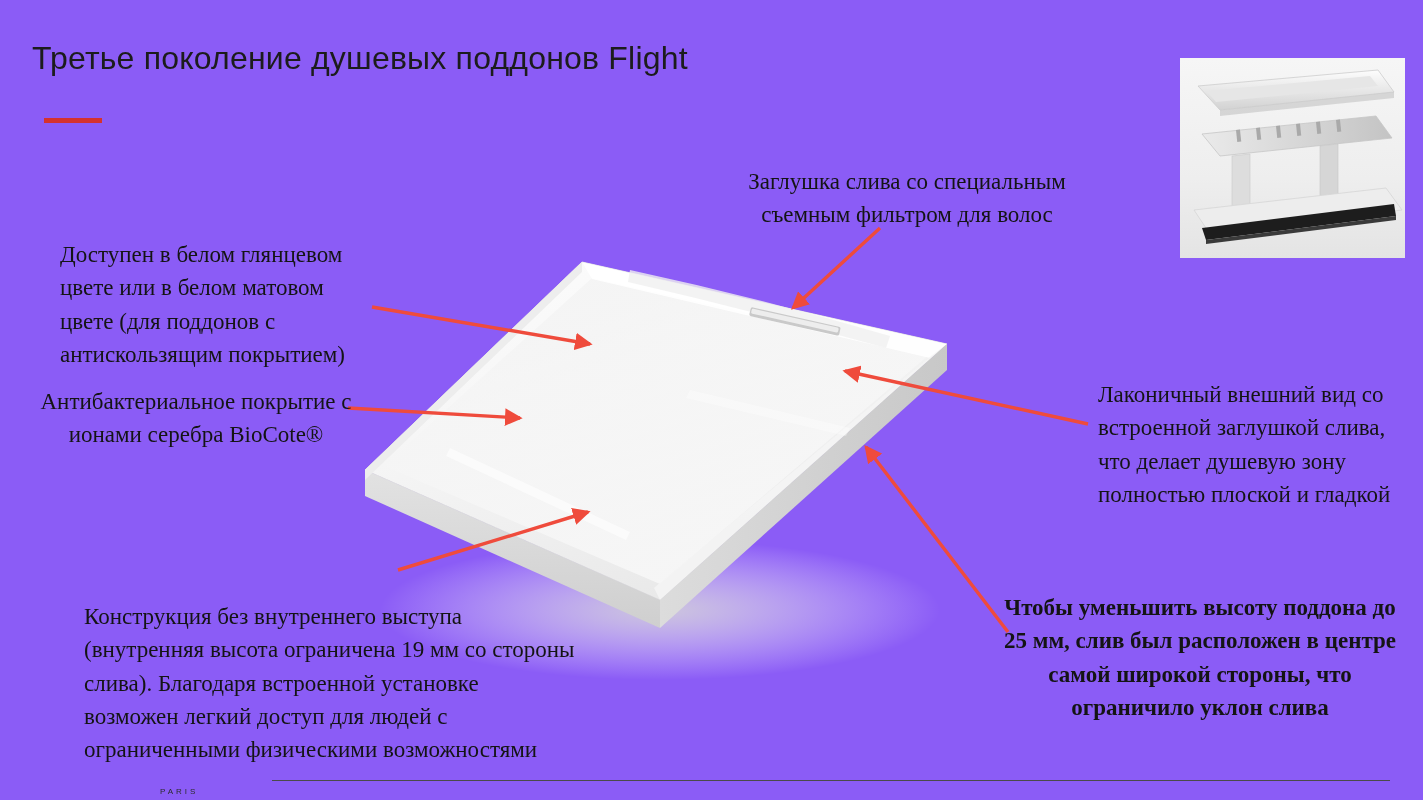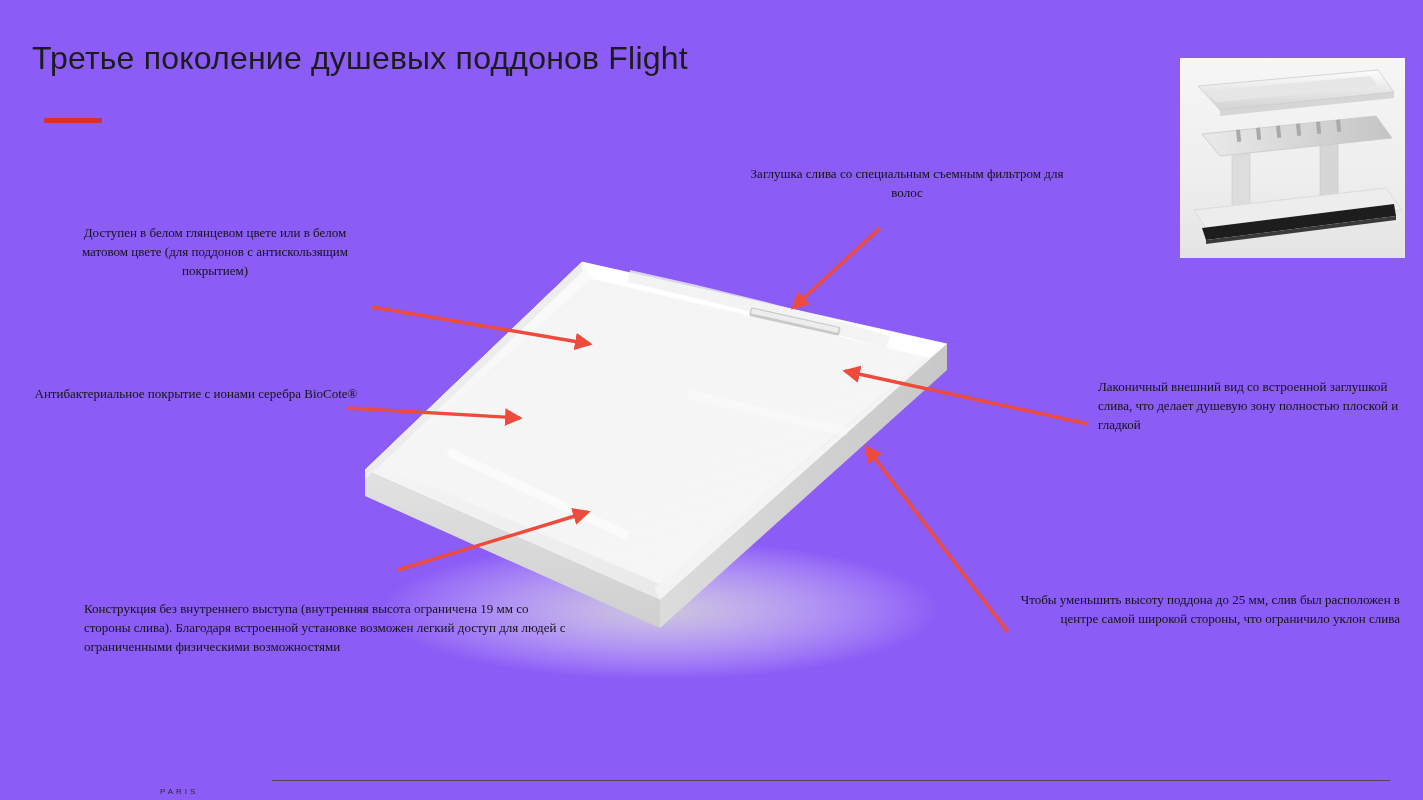--- a/index.html
+++ b/index.html
@@ -35,38 +35,38 @@
     top: 118px;
     width: 58px;
     height: 5px;
     background: #d5322e;
   }
 
   
   .callout {
     position: absolute;
     font-family: "Liberation Serif", serif;
-    font-size: 13px;
+    font-size: 23px;
     line-height: 1.45;
     color: #141414;
   }
   .callout.right-align { text-align: right; }
   .callout.center-align { text-align: center; }
 
   #c-drain-cap {
     left: 742px;
     top: 165px;
     width: 330px;
     text-align: center;
   }
   #c-white-gloss {
     left: 60px;
-    top: 224px;
+    top: 238px;
     width: 310px;
-    text-align: center;
+    text-align: left;
   }
   #c-biocote {
     left: 22px;
     top: 385px;
     width: 348px;
     text-align: center;
   }
   #c-laconic {
     left: 1098px;
     top: 378px;
@@ -77,21 +77,22 @@
     left: 84px;
     top: 592px;
     width: 492px;
     text-align: left;
     margin-top: 8px;
   }
   #c-height {
     left: 1000px;
     top: 591px;
     width: 400px;
-    text-align: right;
+    text-align: center;
+    font-weight: bold;
   }
 
   
   #biocote-logo {
     position: absolute;
     left: 120px;
     top: 452px;
     width: 140px;
     height: 80px;
   }

